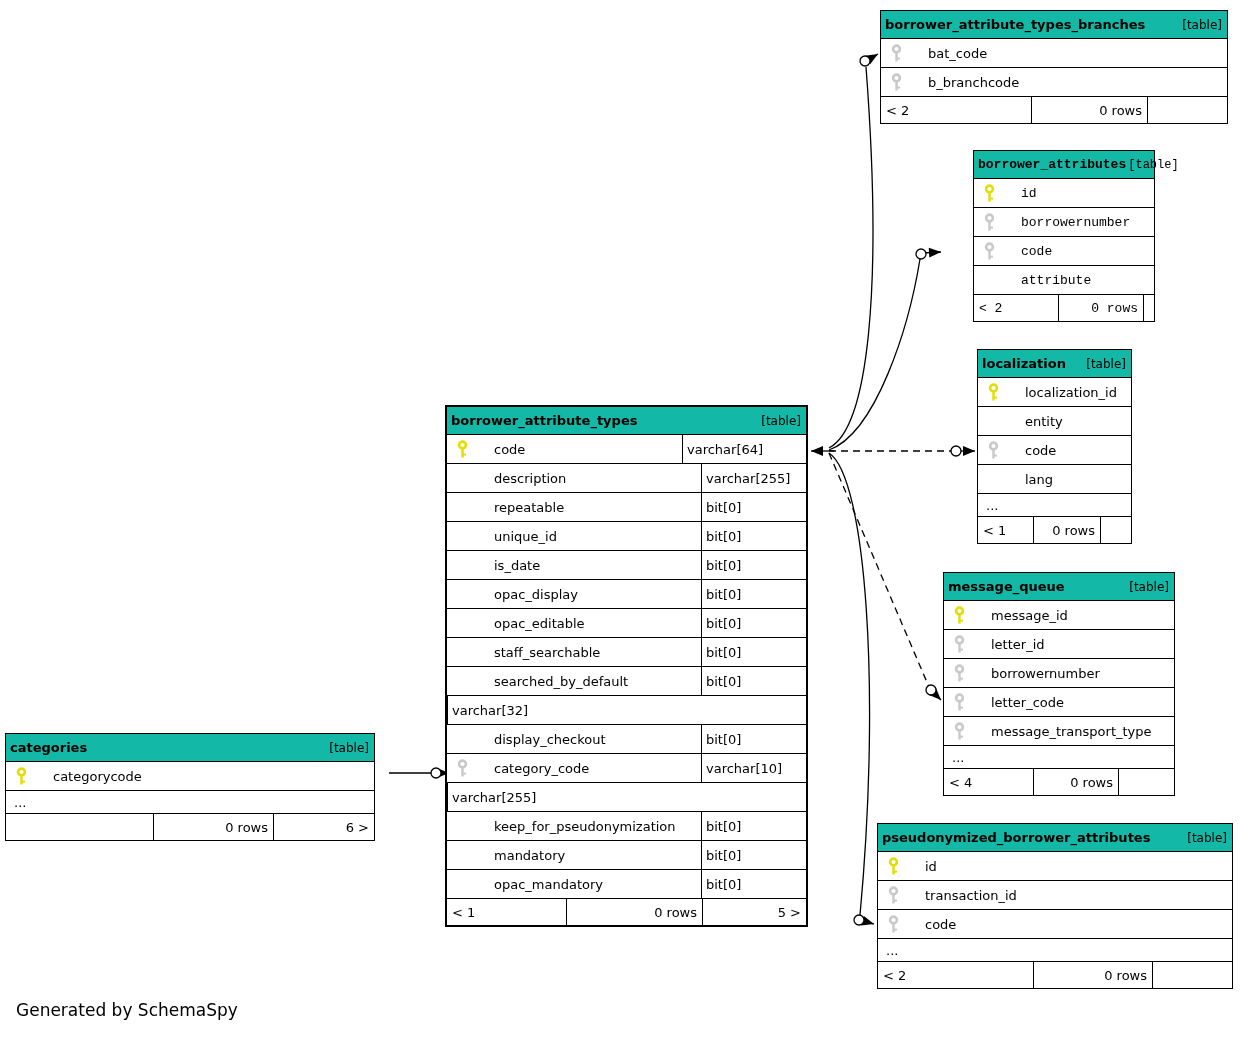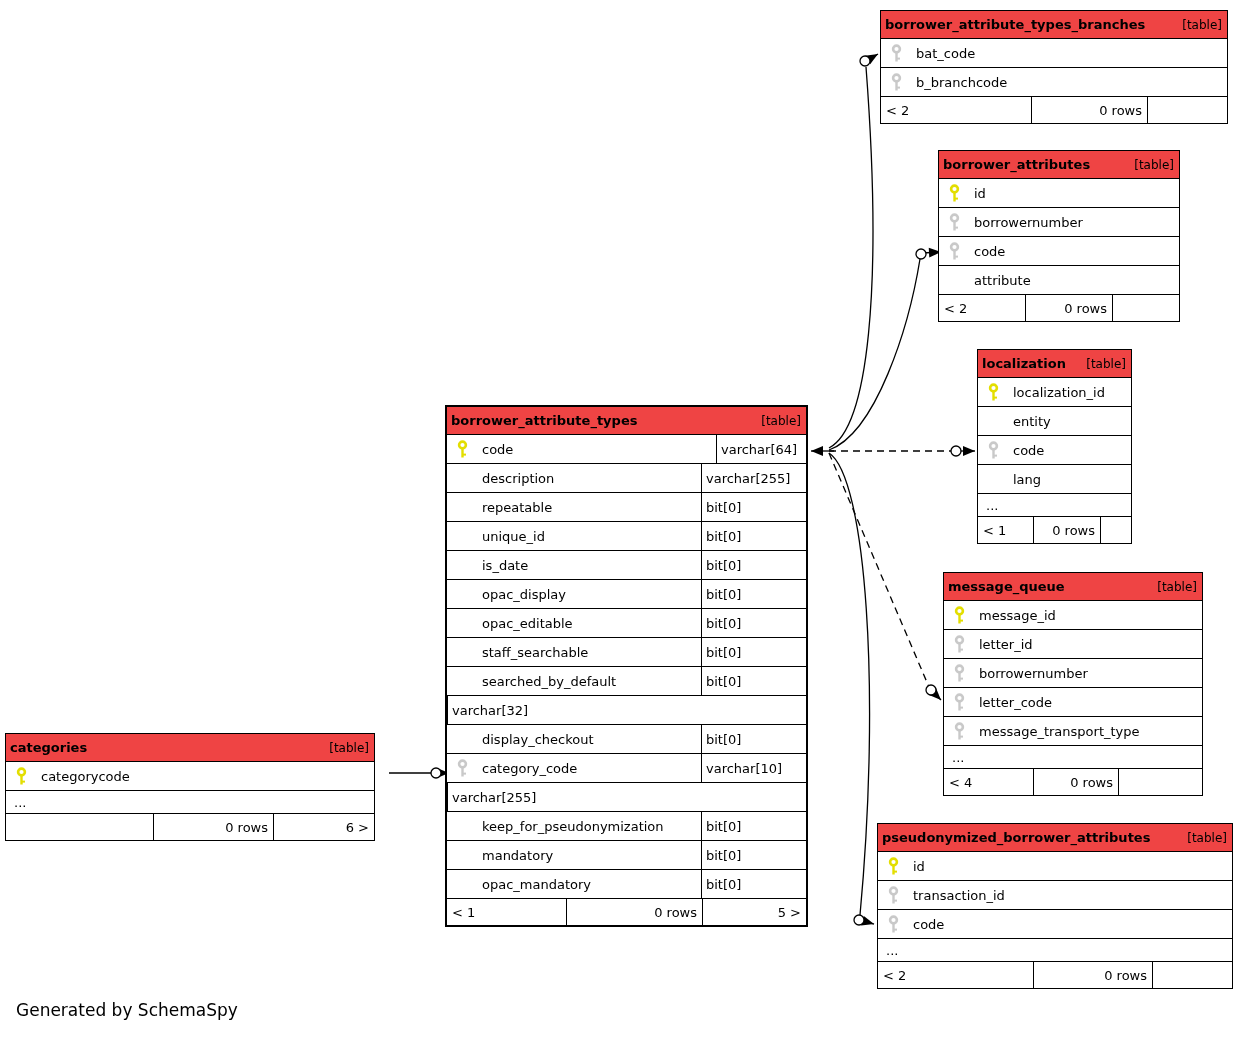--- a/index.html
+++ b/index.html
@@ -18,40 +18,40 @@
     position:absolute;
     background:#fff;
     border:1px solid #000;
     box-sizing:border-box;
     z-index:2;
   }
   .tbl.bold{border-width:2px;}
   .tbl-header{
     height:28px;
     display:flex;align-items:center;justify-content:space-between;
-    background:#ef4444;
+    background:#14b8a6;
     border-bottom:1px solid #000;
     padding:0 5px 0 4px;
     box-sizing:border-box;
     white-space:nowrap;
   }
   .tbl-title{font-weight:bold;font-size:13px;}
   .tbl-tag{font-size:12px;margin-left:2px;}
   .row{
     display:flex;align-items:stretch;
     height:29px;
     border-bottom:1px solid #000;
     box-sizing:border-box;
     font-size:13px;
   }
   .row.ellipsis{height:23px;}
   .name-cell{
     flex:1;display:flex;align-items:center;
     padding-left:8px;
-    overflow:hidden;white-space:nowrap;
+    overflow:hidden;white-space:nowrap;gap:12px;
   }
   .icon-slot{
     width:14px;height:19px;
     margin-right:13px;
     display:inline-flex;align-items:center;justify-content:center;
     flex:none;
   }
   .ellipsis .name-cell{padding-left:8px;}
   .type-cell{
     border-left:1px solid #000;
@@ -150,21 +150,21 @@
           </span>
           <span>b_branchcode</span>
         </div>
       </div>
       <div class="ft">
         <div class="ft-cell left" style="width: 151px;">&lt; 2</div>
         <div class="ft-cell right" style="width: 116px;">0 rows</div>
         <div class="ft-cell right last"></div>
       </div>
     </div>
-    <div class="tbl" style="left: 938px; top: 150px; width: 242px;">
+    <div class="tbl" style="left: 973px; top: 150px; width: 182px; font-family: Liberation Mono, monospace;">
       <div class="tbl-header">
         <span class="tbl-title">borrower_attributes</span>
         <span class="tbl-tag">[table]</span>
       </div>
       <div class="row">
         <div class="name-cell">
           <span class="icon-slot">
             <svg width="13" height="19" viewBox="0 0 13 19">
               <circle cx="6.5" cy="5" r="3.4" fill="none" stroke="#e3de00" stroke-width="2.6"></circle>
               <path d="M6.5 8.4 L6.5 17.5" stroke="#e3de00" stroke-width="2.4" fill="none"></path>
@@ -255,21 +255,21 @@
         <div class="name-cell">
           <span>...</span>
         </div>
       </div>
       <div class="ft">
         <div class="ft-cell left" style="width: 56px;">&lt; 1</div>
         <div class="ft-cell right" style="width: 67px;">0 rows</div>
         <div class="ft-cell right last"></div>
       </div>
     </div>
-    <div class="tbl" style="left: 943px; top: 572px; width: 260px;">
+    <div class="tbl" style="left: 943px; top: 572px; width: 232px;">
       <div class="tbl-header">
         <span class="tbl-title">message_queue</span>
         <span class="tbl-tag">[table]</span>
       </div>
       <div class="row">
         <div class="name-cell">
           <span class="icon-slot">
             <svg width="13" height="19" viewBox="0 0 13 19">
               <circle cx="6.5" cy="5" r="3.4" fill="none" stroke="#e3de00" stroke-width="2.6"></circle>
               <path d="M6.5 8.4 L6.5 17.5" stroke="#e3de00" stroke-width="2.4" fill="none"></path>
@@ -399,21 +399,21 @@
         <div class="name-cell">
           <span class="icon-slot">
             <svg width="13" height="19" viewBox="0 0 13 19">
               <circle cx="6.5" cy="5" r="3.4" fill="none" stroke="#e3de00" stroke-width="2.6"></circle>
               <path d="M6.5 8.4 L6.5 17.5" stroke="#e3de00" stroke-width="2.4" fill="none"></path>
               <path d="M6.5 14.6 L10 14.6" stroke="#e3de00" stroke-width="2" fill="none"></path>
             </svg>
           </span>
           <span>code</span>
         </div>
-        <div class="type-cell" style="width: 90px;">varchar[64]</div>
+        <div class="type-cell" style="width: 124px;">varchar[64]</div>
       </div>
       <div class="row">
         <div class="name-cell">
           <span class="icon-slot"></span>
           <span>description</span>
         </div>
         <div class="type-cell" style="width: 105px;">varchar[255]</div>
       </div>
       <div class="row">
         <div class="name-cell">

